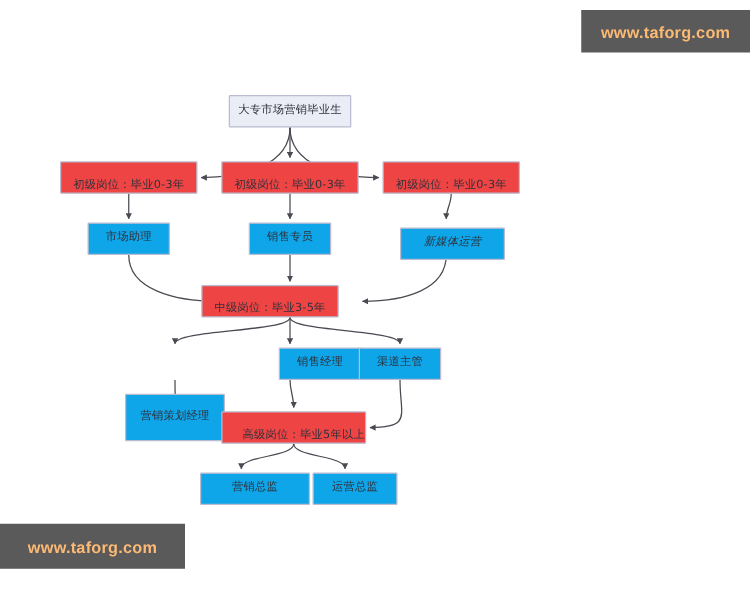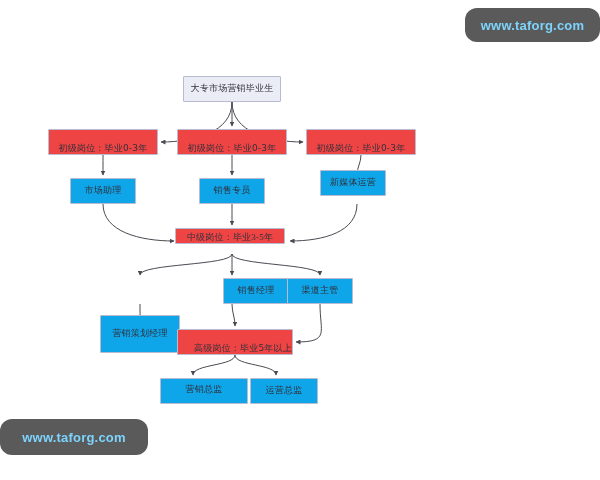--- a/index.html
+++ b/index.html
@@ -50,29 +50,28 @@
     background: #ef4444;
     align-items: flex-end;
   }
   .node.role {
     background: #0ea5e9;
   }
   
   .watermark {
     position: absolute;
     background: #5a5a5a;
-    color: #7dd3fc;
+    color: #fdba74;
     font-family: "Liberation Sans", sans-serif;
     font-size: 13px;
     font-weight: 600;
     letter-spacing: 0.2px;
     display: flex;
     align-items: center;
     justify-content: center;
-    border-radius: 12px;
   }
   #watermark-top {
     right: 0;
     top: 8px;
     width: 135px;
     height: 34px;
   }
   #watermark-bottom {
     left: 0;
     bottom: 25px;
@@ -124,24 +123,24 @@
       </div>
       <div class="node level" style="left: 306px; top: 129px; width: 110px; height: 26px;">
         <span>初级岗位：毕业0-3年</span>
       </div>
       <div class="node role" style="left: 70px; top: 178px; width: 66px; height: 26px;">
         <span>市场助理</span>
       </div>
       <div class="node role" style="left: 199px; top: 178px; width: 66px; height: 26px;">
         <span>销售专员</span>
       </div>
-      <div class="node role" style="left: 320px; top: 170px; width: 66px; height: 26px;">
+      <div class="node role" style="left: 320px; top: 182px; width: 84px; height: 26px; font-style: italic;">
         <span>新媒体运营</span>
       </div>
-      <div class="node level" style="left: 175px; top: 228px; width: 110px; height: 16px; font-family: Liberation Serif, serif;">
+      <div class="node level" style="left: 161px; top: 228px; width: 110px; height: 26px;">
         <span>中级岗位：毕业3-5年</span>
       </div>
       <div class="node role" style="left: 100px; top: 278px; width: 80px; height: 38px; margin-top: 37px;">
         <span>营销策划经理</span>
       </div>
       <div class="node role" style="left: 199px; top: 278px; width: 66px; height: 26px; margin-left: 24px;">
         <span>销售经理</span>
       </div>
       <div class="node role" style="left: 287px; top: 278px; width: 66px; height: 26px;">
         <span>渠道主管</span>

